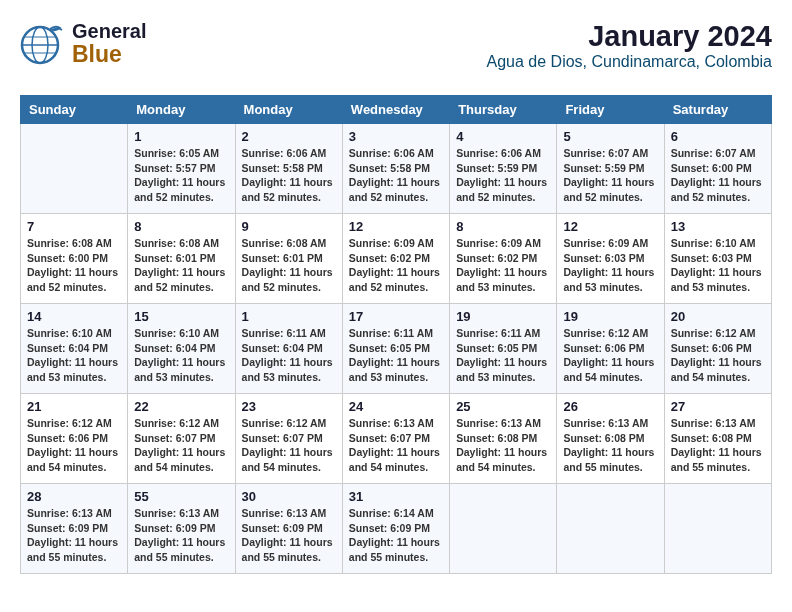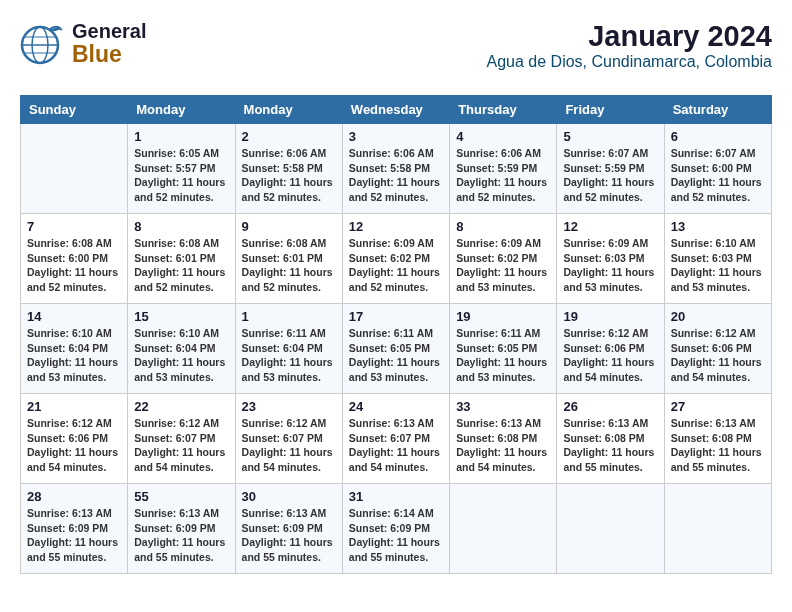--- a/index.html
+++ b/index.html
@@ -292,21 +292,21 @@
 and 54 minutes.</div>
         </td>
         <td>
           <span class="day-number">24</span>
           <div class="day-info" style="white-space: pre-line;">Sunrise: 6:13 AM
 Sunset: 6:07 PM
 Daylight: 11 hours
 and 54 minutes.</div>
         </td>
         <td>
-          <span class="day-number">33</span>
+          <span class="day-number">25</span>
           <div class="day-info" style="white-space: pre-line;">Sunrise: 6:13 AM
 Sunset: 6:08 PM
 Daylight: 11 hours
 and 54 minutes.</div>
         </td>
         <td>
           <span class="day-number">26</span>
           <div class="day-info" style="white-space: pre-line;">Sunrise: 6:13 AM
 Sunset: 6:08 PM
 Daylight: 11 hours

